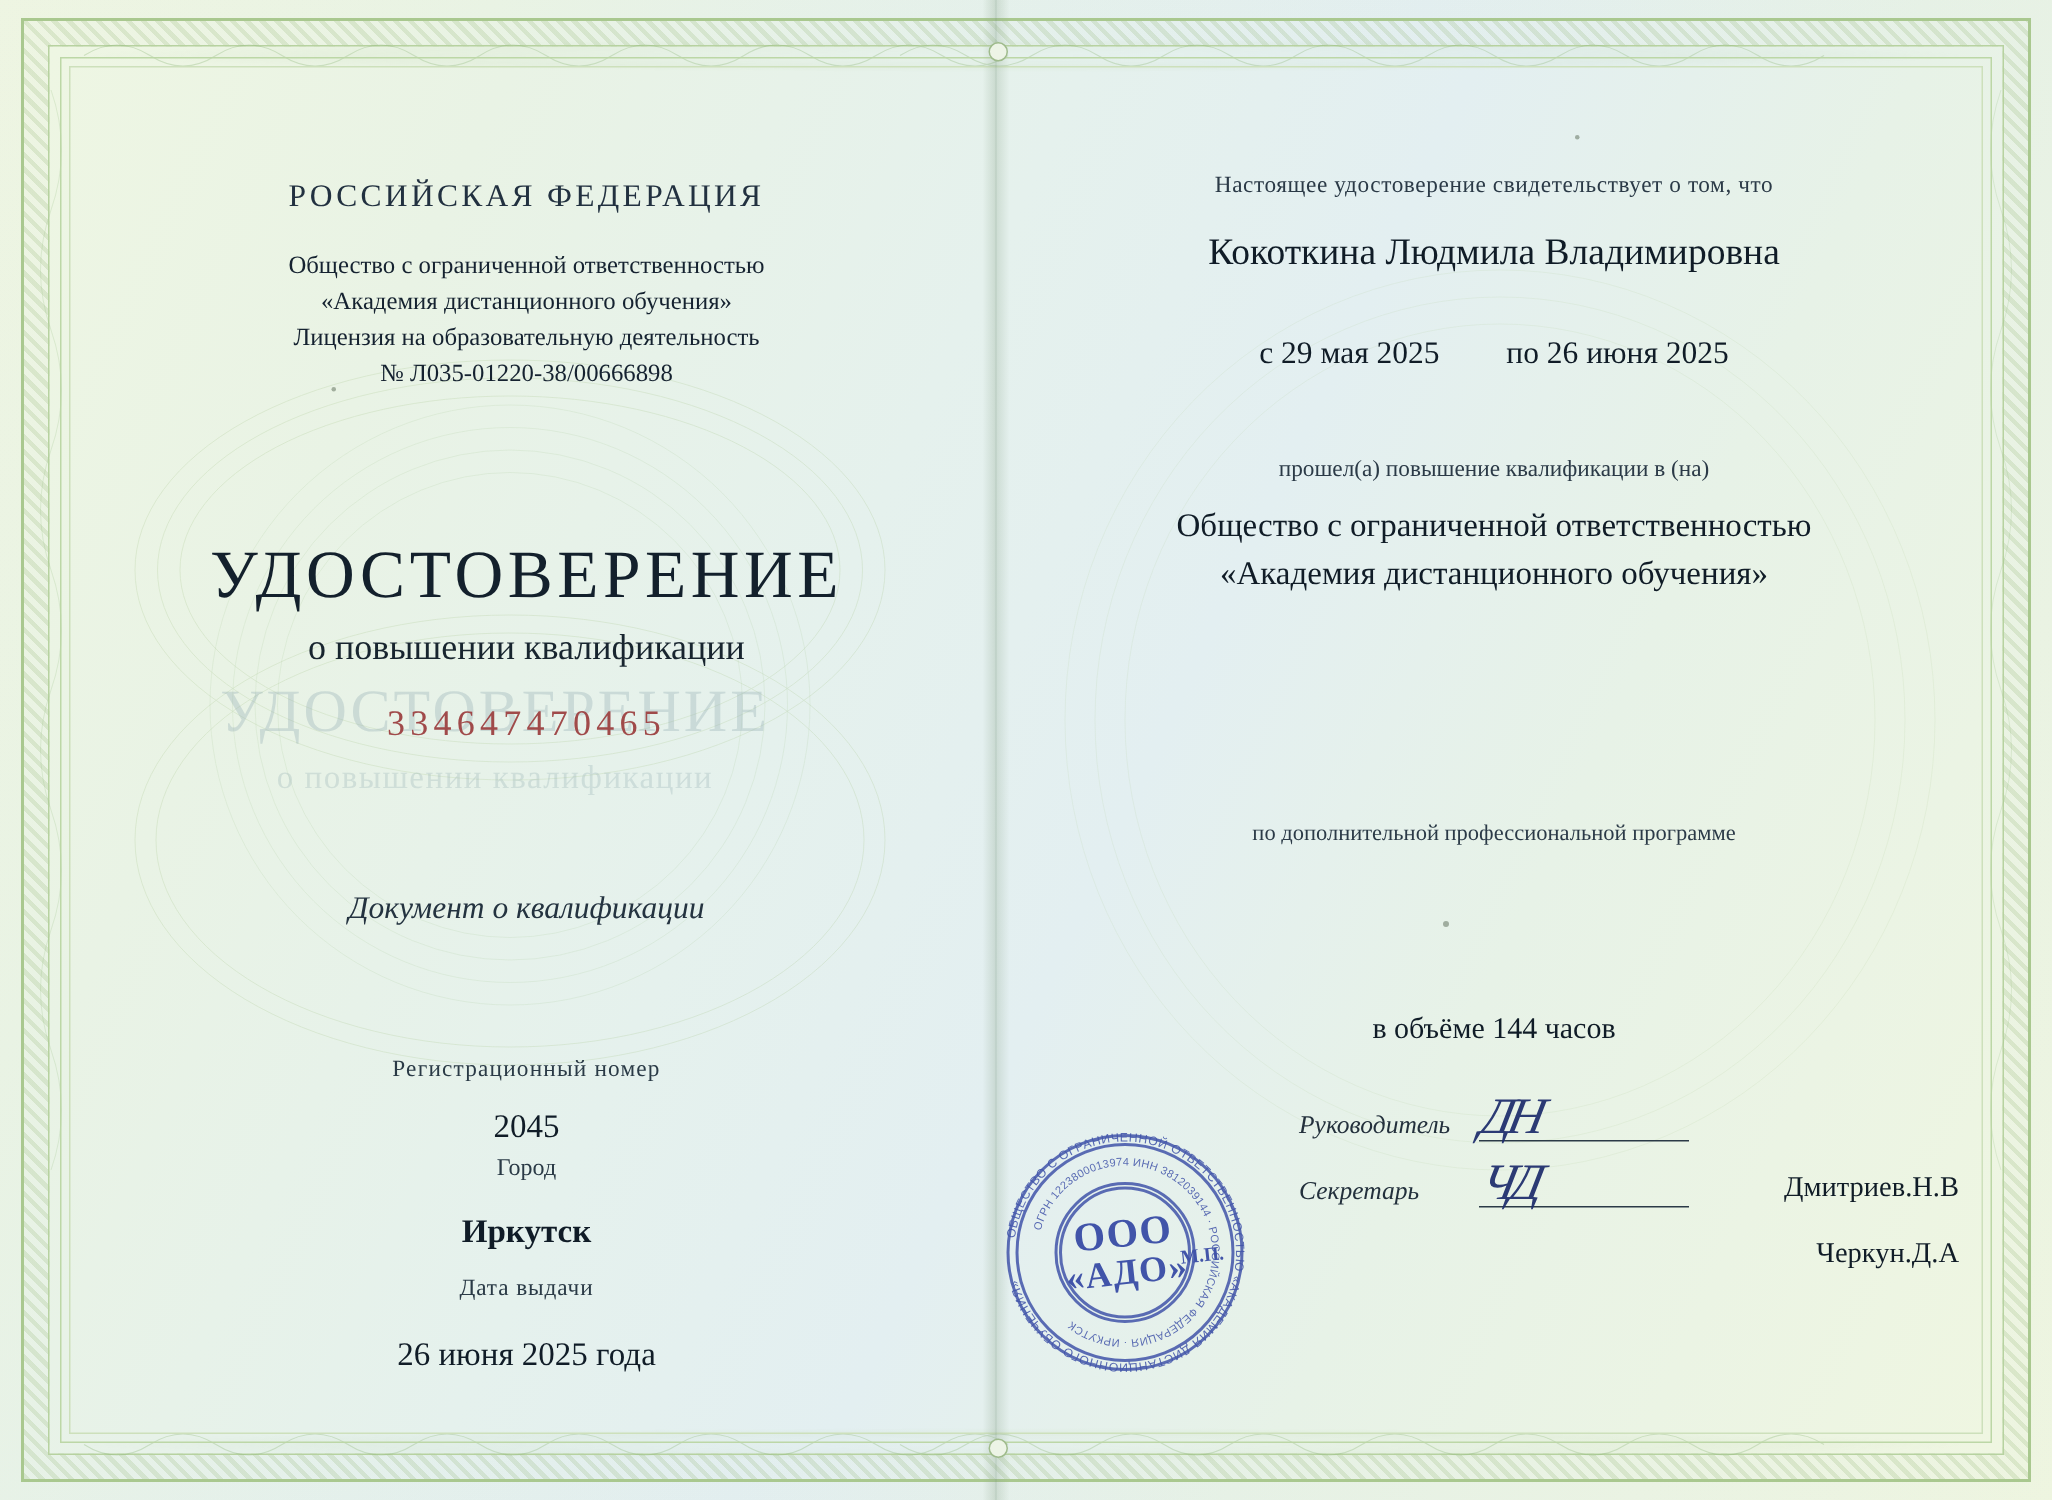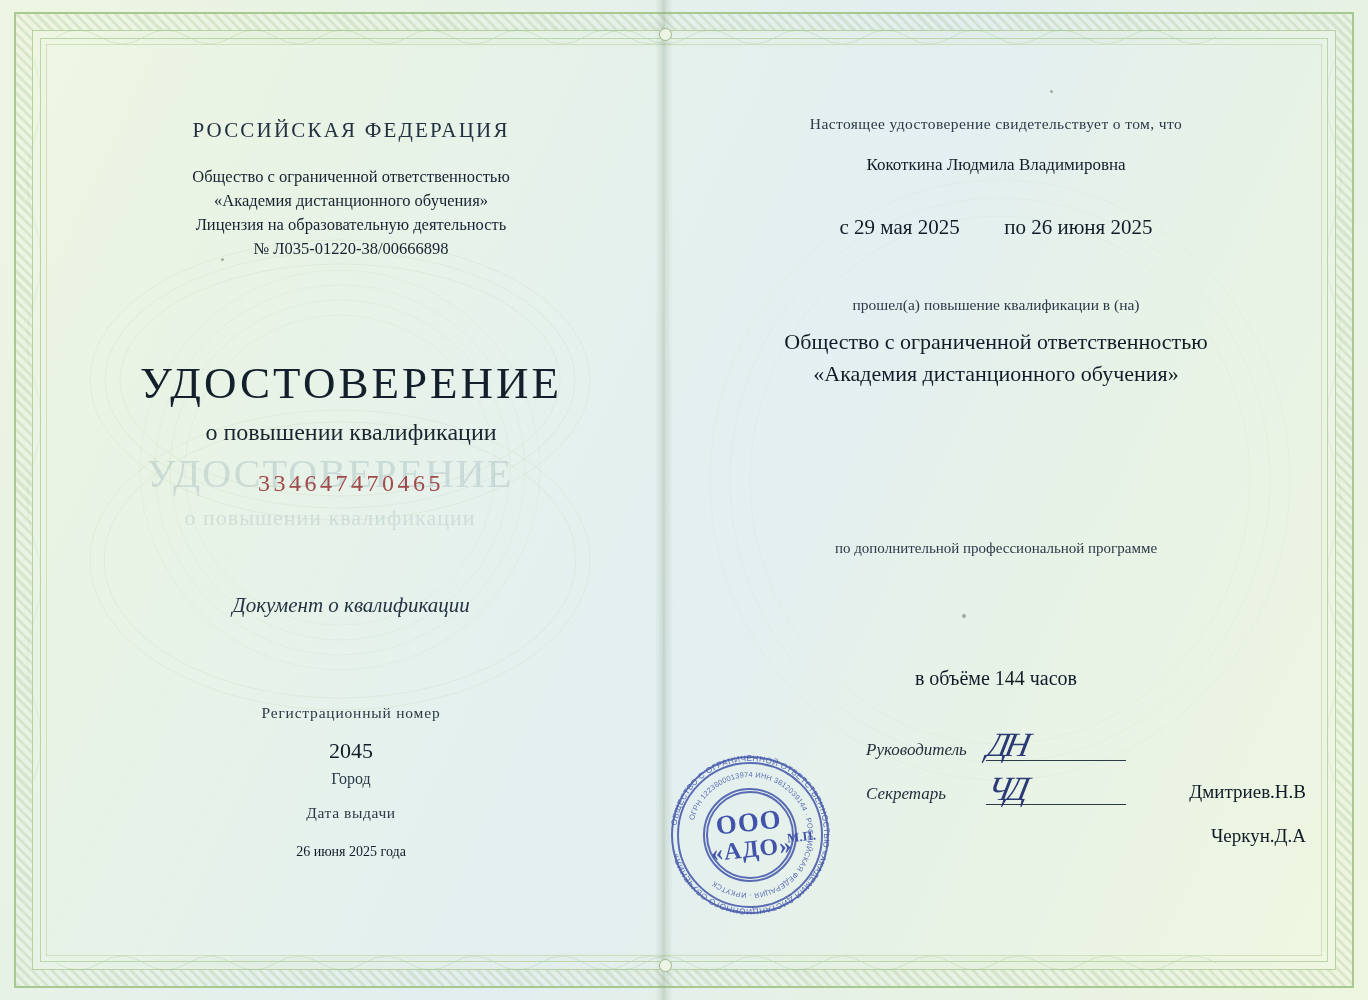--- a/index.html
+++ b/index.html
@@ -196,36 +196,36 @@
   .l-date-label {
     text-align: center;
     margin-top: 16px;
     font-size: 15.5px;
     letter-spacing: 0.6px;
     color: #2a3a46;
   }
   .l-date-value {
     text-align: center;
     margin-top: 22px;
-    font-size: 14px;
+    font-size: 22px;
     color: #101c27;
   }
 
   
   .r-lead {
     text-align: center;
     margin-top: 55px;
     font-size: 15.5px;
     letter-spacing: 0.4px;
     color: #2b3a47;
   }
   .r-name {
     text-align: center;
     margin-top: 22px;
-    font-size: 17px;
+    font-size: 25px;
     color: #101c27;
   }
   .r-dates {
     text-align: center;
     margin-top: 40px;
     font-size: 21px;
     color: #101c27;
   }
   .r-dates span.gap { display: inline-block; width: 34px; }
   .r-passed {
@@ -429,20 +429,21 @@
       <div class="l-title">УДОСТОВЕРЕНИЕ</div>
       <div class="l-subtitle">о повышении квалификации</div>
       <div class="l-number">334647470465</div>
 
       <div class="l-doc-kind">Документ о квалификации</div>
 
       <div class="l-reg-label">Регистрационный номер</div>
       <div class="l-reg-value">2045</div>
 
       <div class="l-city-label">Город</div>
+      <div class="l-city-value">Иркутск</div>
 
       <div class="l-date-label">Дата выдачи</div>
       <div class="l-date-value">26 июня  2025 года</div>
     </div>
 
     <div class="page page-right">
       <div class="r-lead">Настоящее удостоверение свидетельствует о том,  что</div>
       <div class="r-name">Кокоткина Людмила Владимировна</div>
 
       <div class="r-dates">

